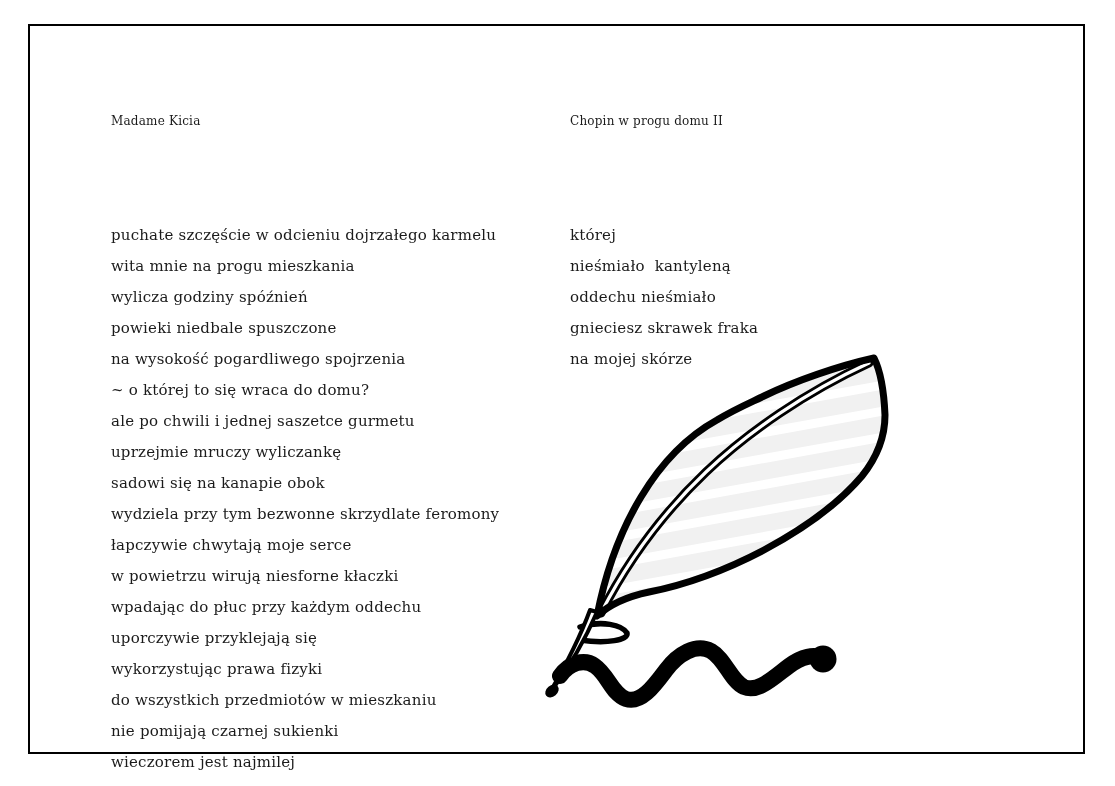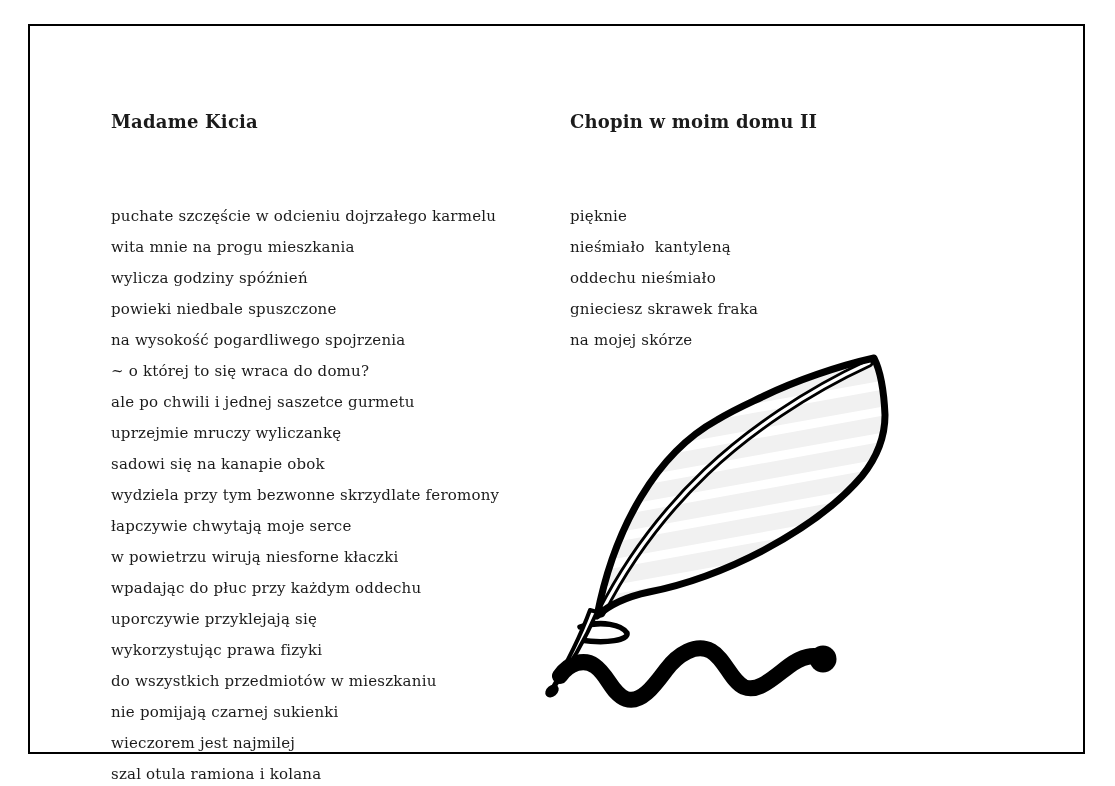--- a/index.html
+++ b/index.html
@@ -30,24 +30,24 @@
     position:absolute;
     top:44px;
     font-size:15px;
     line-height:31px;
     letter-spacing:0.2px;
     white-space:pre;
   }
   .poem-left{ left:111px; width:440px; }
   .poem-right{ left:570px; width:330px; }
   .poem-title{
-    font-size:18px;
-    font-weight:700;
+    font-size:12px;
+    font-weight:400;
     line-height:31px;
-    margin-bottom:2px;
+    margin-bottom:21px;
     color:var(--text);
   }
   .poem-line{
     height:31px;
     line-height:31px;
   }
   .quill{
     position:absolute;
     left:535px; top:345px;
     width:365px; height:375px;
@@ -68,22 +68,22 @@
 
 <div class="page">
   <div class="frame"></div>
 
   <div class="poem poem-left">
     <h2 class="poem-title">Madame Kicia</h2>
     <div class="poem-lines"><p class="poem-line">puchate szczęście w odcieniu dojrzałego karmelu</p><p class="poem-line">wita mnie na progu mieszkania</p><p class="poem-line">wylicza godziny spóźnień</p><p class="poem-line">powieki niedbale spuszczone</p><p class="poem-line">na wysokość pogardliwego spojrzenia</p><p class="poem-line">~ o której to się wraca do domu?</p><p class="poem-line">ale po chwili i jednej saszetce gurmetu</p><p class="poem-line">uprzejmie mruczy wyliczankę</p><p class="poem-line">sadowi się na kanapie obok</p><p class="poem-line">wydziela przy tym bezwonne skrzydlate feromony</p><p class="poem-line">łapczywie chwytają moje serce</p><p class="poem-line">w powietrzu wirują niesforne kłaczki</p><p class="poem-line">wpadając do płuc przy każdym oddechu</p><p class="poem-line">uporczywie przyklejają się</p><p class="poem-line">wykorzystując prawa fizyki</p><p class="poem-line">do wszystkich przedmiotów w mieszkaniu</p><p class="poem-line">nie pomijają czarnej sukienki</p><p class="poem-line">wieczorem jest najmilej</p><p class="poem-line">szal otula ramiona i kolana</p></div>
   </div>
 
   <div class="poem poem-right">
-    <h2 class="poem-title">Chopin w moim domu II</h2>
-    <div class="poem-lines"><p class="poem-line">pięknie</p><p class="poem-line">nieśmiało  kantyleną</p><p class="poem-line">oddechu nieśmiało</p><p class="poem-line">gnieciesz skrawek fraka</p><p class="poem-line">na mojej skórze</p></div>
+    <h2 class="poem-title">Chopin w progu domu II</h2>
+    <div class="poem-lines"><p class="poem-line">której</p><p class="poem-line">nieśmiało  kantyleną</p><p class="poem-line">oddechu nieśmiało</p><p class="poem-line">gnieciesz skrawek fraka</p><p class="poem-line">na mojej skórze</p></div>
   </div>
 
   <svg class="quill" viewBox="535 345 365 375" xmlns="http://www.w3.org/2000/svg" aria-hidden="true">
     <defs>
       <clipPath id="vaneClip">
         <path d="M 597,616
                  C 605,575 618,535 641,497
                  C 662,462 688,436 717,420
                  C 737,408 752,402 764,396
                  C 795,381 838,366 874,358

